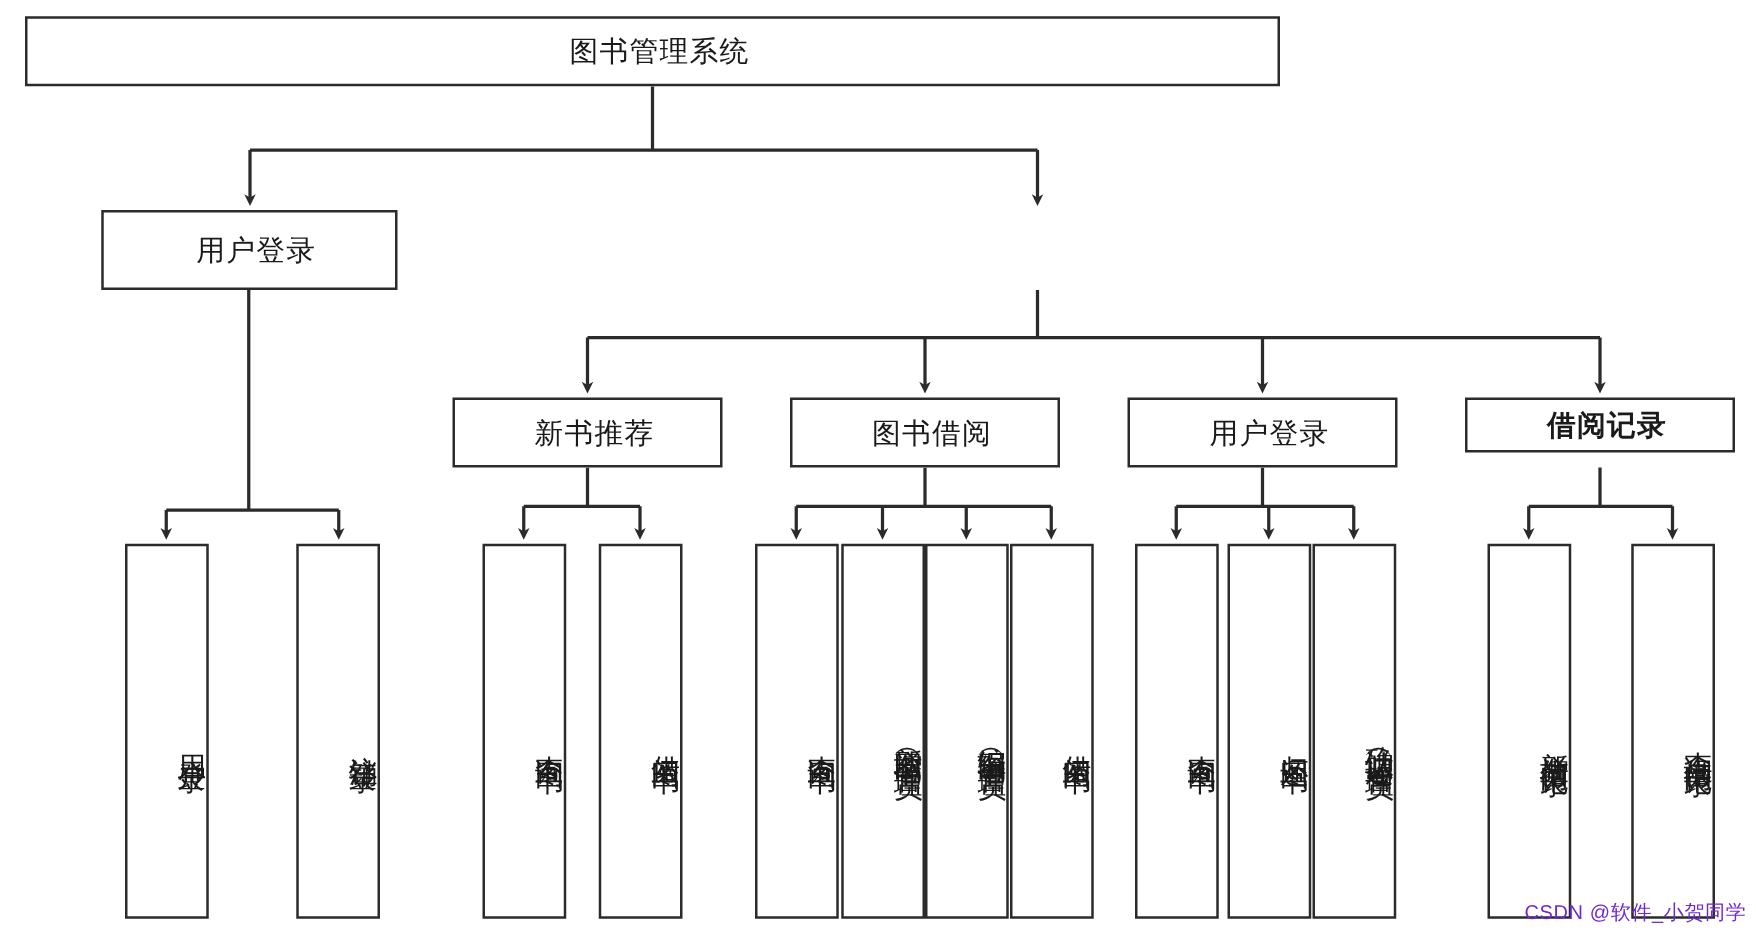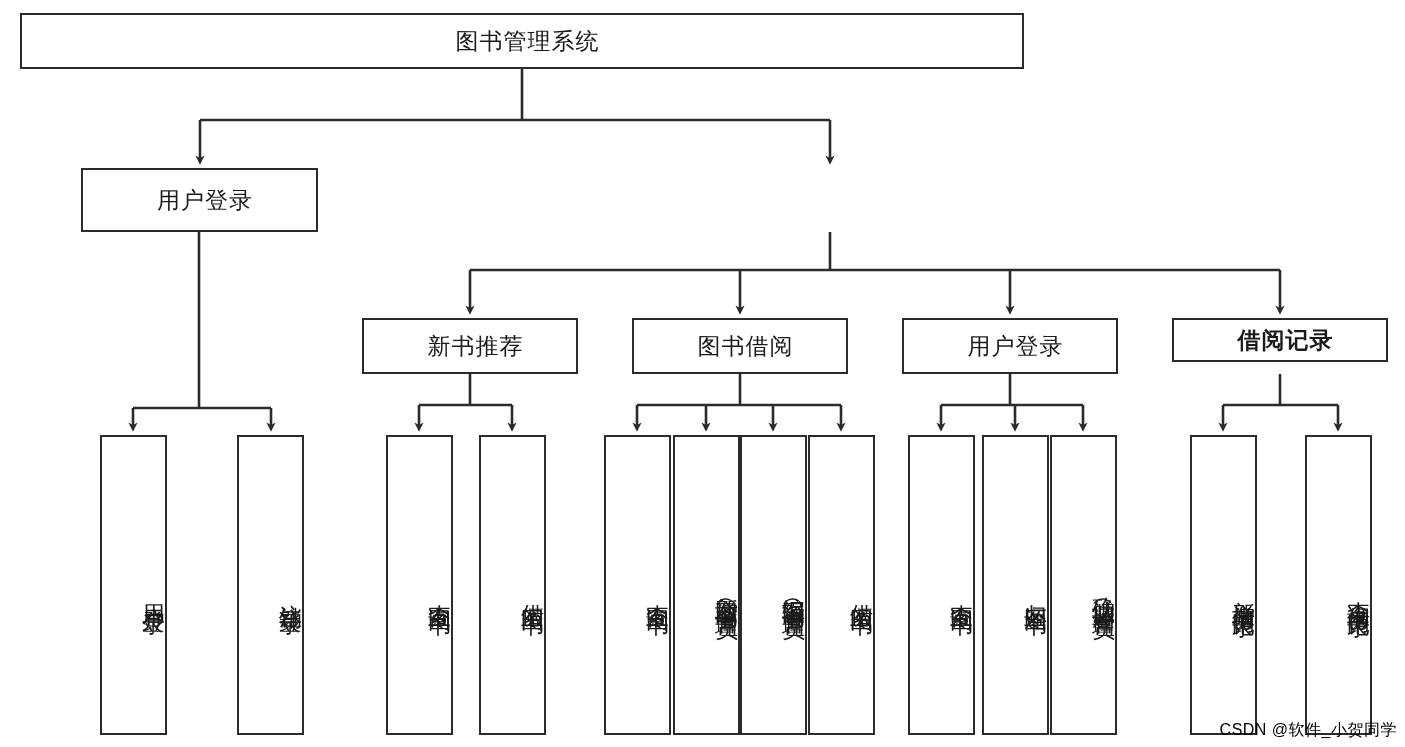--- a/index.html
+++ b/index.html
@@ -53,21 +53,21 @@
   .node.v > span {
     writing-mode: vertical-rl;
     text-orientation: upright;
     display: block;
   }
   .watermark {
     position: absolute;
     right: 8px;
     bottom: 6px;
     font-size: 16px;
-    color: #000000;
+    color: #6d28d9;
     letter-spacing: 0.5px;
     white-space: nowrap;
   }
 </style>
 </head>
 <body>
 
 <div id="canvas">
 
   <svg id="edges" viewBox="0 0 1405 747" xmlns="http://www.w3.org/2000/svg">

